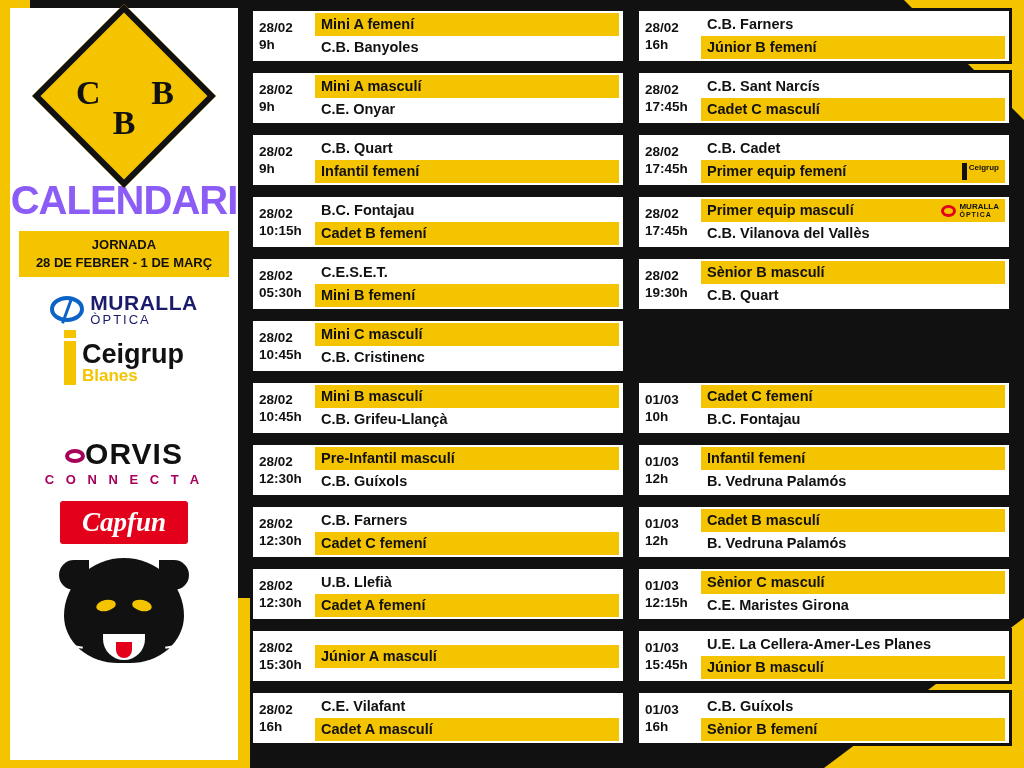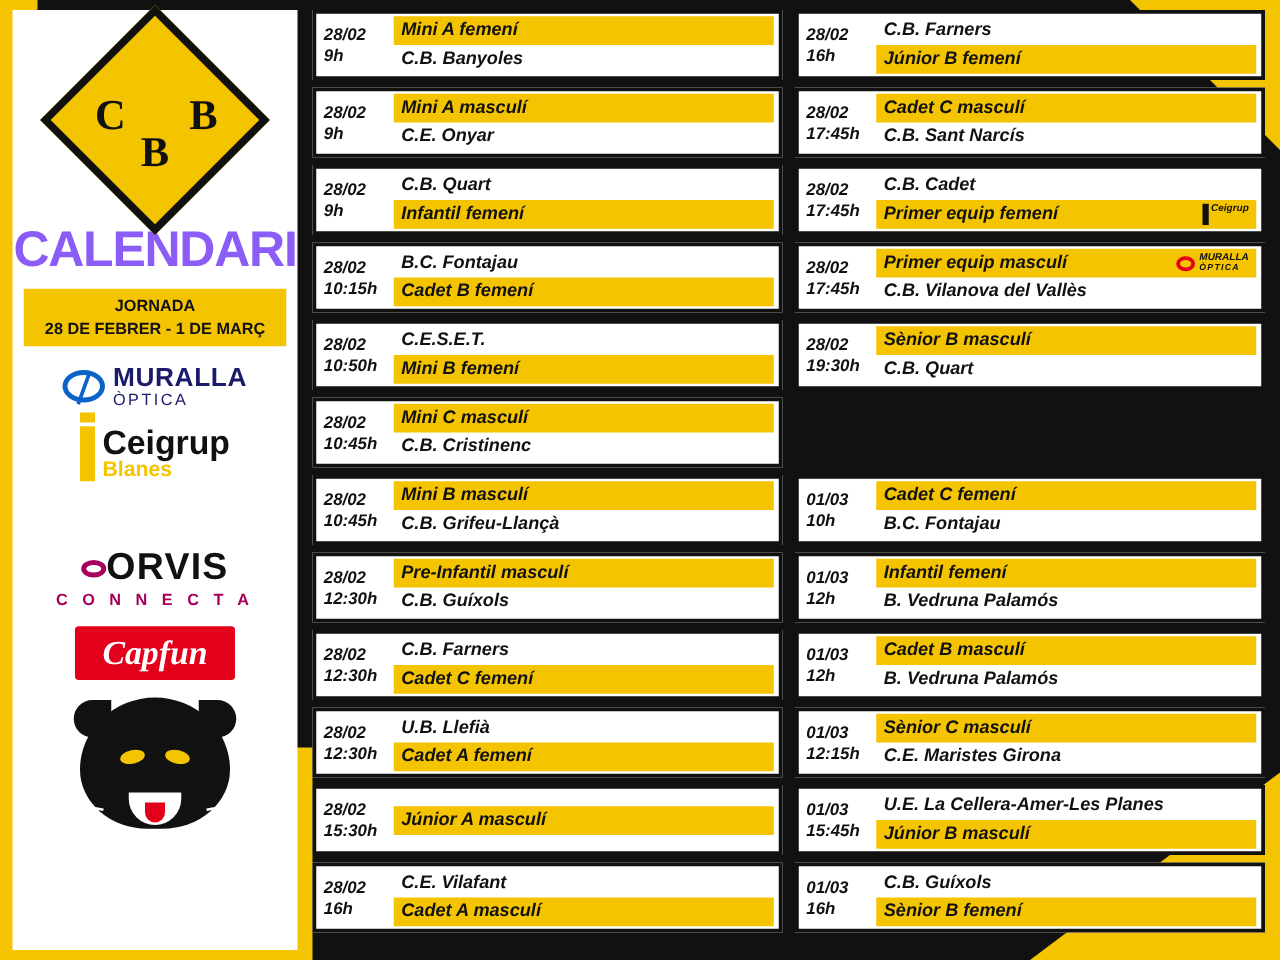--- a/index.html
+++ b/index.html
@@ -117,21 +117,21 @@
     width:42px;height:26px;background:#fff;border-radius:0 0 22px 22px;
   }
   .panther .tongue{
     position:absolute;left:50%;transform:translateX(-50%);top:84px;
     width:16px;height:16px;background:#E2001A;border-radius:0 0 10px 10px;
   }
   .panther .whisk{position:absolute;height:2px;background:#fff;}
   
   .grid{
     position:absolute;left:250px;top:8px;width:762px;
-    display:flex;gap:10px;font-style:italic;
+    display:flex;gap:10px;
   }
   .col{width:376px;display:flex;flex-direction:column;gap:6px;}
   .match{
     background:#fff;border:3px solid #111;
     display:flex;height:56px;box-sizing:border-box;
   }
   .match.spacer{background:transparent;border:none;}
   .when{
     width:62px;flex:none;display:flex;flex-direction:column;
     justify-content:center;align-items:flex-start;
@@ -277,21 +277,21 @@
             <span>B.C. Fontajau</span>
           </div>
           <div class="team hl">
             <span>Cadet B femení</span>
           </div>
         </div>
       </div>
       <div class="match">
         <div class="when">
           <span>28/02</span>
-          <span>10:50h</span>
+          <span>05:30h</span>
         </div>
         <div class="teams">
           <div class="team ">
             <span>C.E.S.E.T.</span>
           </div>
           <div class="team hl">
             <span>Mini B femení</span>
           </div>
         </div>
       </div>
@@ -405,25 +405,25 @@
             <span>Júnior B femení</span>
           </div>
         </div>
       </div>
       <div class="match">
         <div class="when">
           <span>28/02</span>
           <span>17:45h</span>
         </div>
         <div class="teams">
+          <div class="team ">
+            <span>C.B. Sant Narcís</span>
+          </div>
           <div class="team hl">
             <span>Cadet C masculí</span>
-          </div>
-          <div class="team ">
-            <span>C.B. Sant Narcís</span>
           </div>
         </div>
       </div>
       <div class="match">
         <div class="when">
           <span>28/02</span>
           <span>17:45h</span>
         </div>
         <div class="teams">
           <div class="team ">

